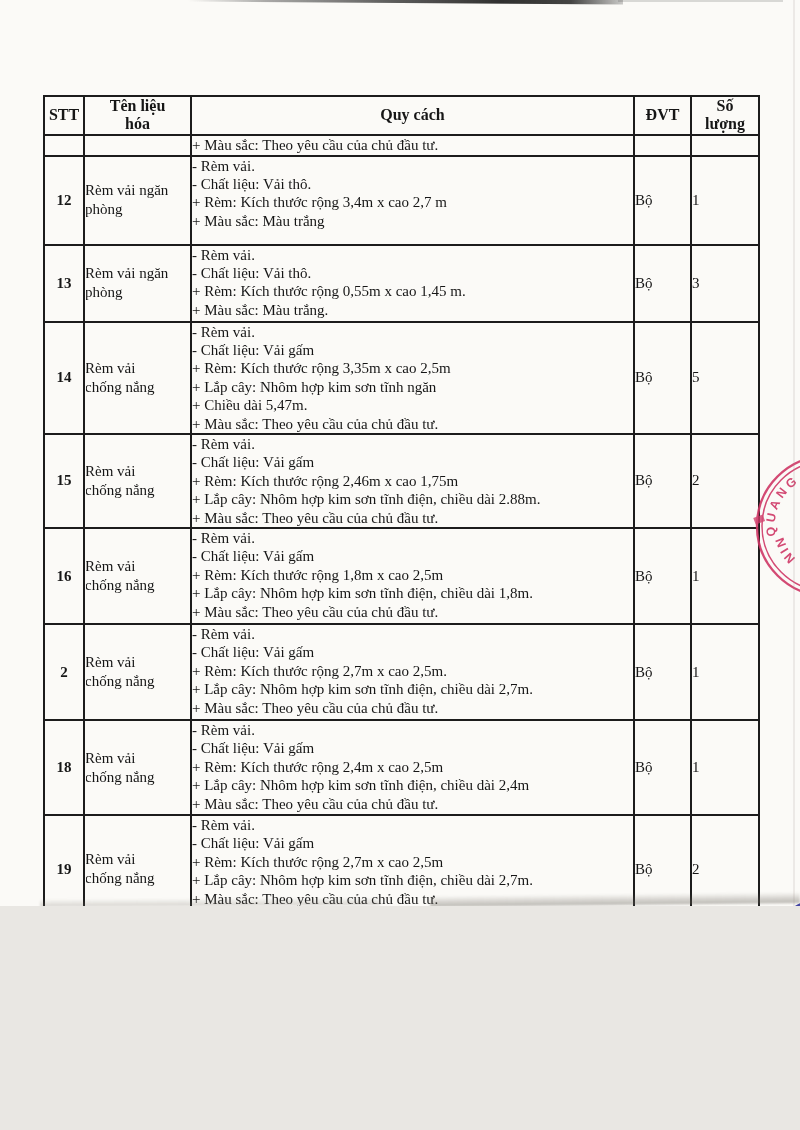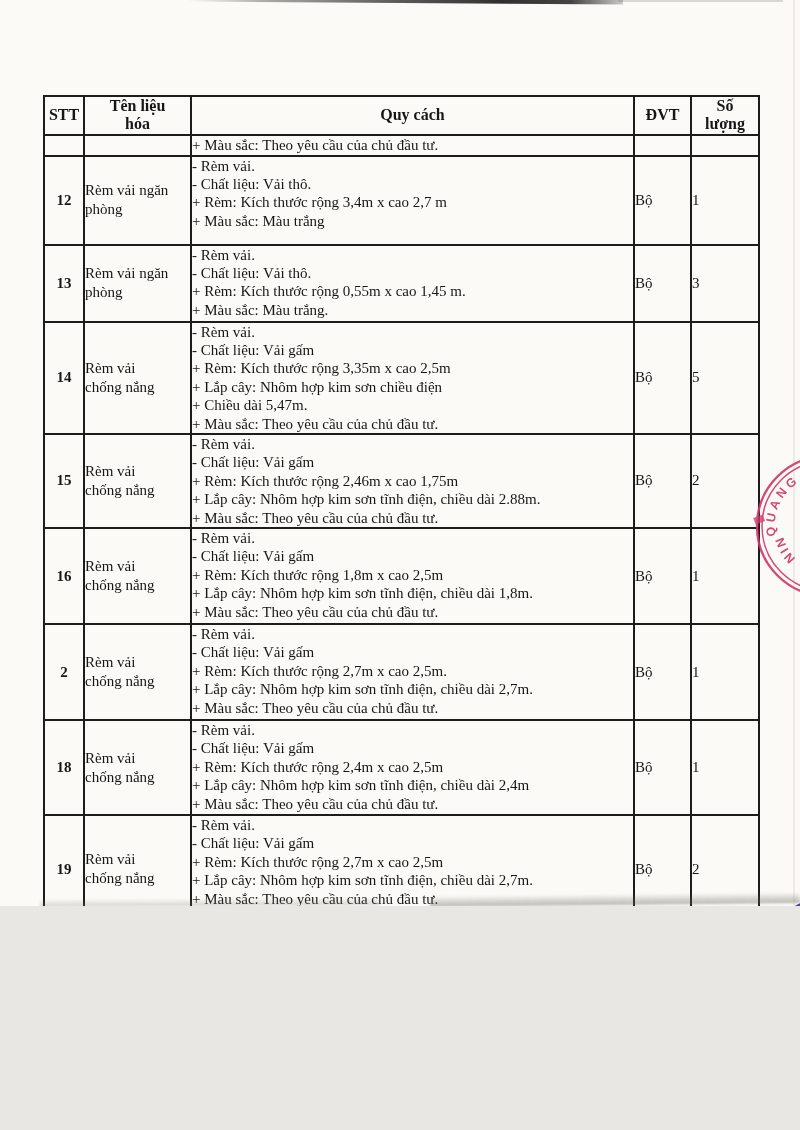--- a/index.html
+++ b/index.html
@@ -13,21 +13,21 @@
     border-collapse:collapse; table-layout:fixed;
     background:transparent;
   }
   table.items th, table.items td{
     border:2px solid #1c1c1c; padding:0; overflow:hidden;
   }
   th{font-size:16px; font-weight:bold; text-align:center; vertical-align:middle; line-height:1.15;}
   th .wrapA{display:inline-block; max-width:72px;}
   th .wrapB{display:inline-block; max-width:50px;}
   td.stt{font-size:15px; font-weight:bold; text-align:center; vertical-align:middle;}
-  td.name{font-size:15px; text-align:left; vertical-align:middle; padding-left:8px; line-height:1.25;}
+  td.name{font-size:15px; text-align:left; vertical-align:middle; padding-left:8px; line-height:1.25;border-radius:22px;}
   td.name span{display:inline-block; max-width:87px;}
   td.specs{font-size:15px; vertical-align:top; padding:2px 6px 0 10px; line-height:18.4px;}
   td.unit, td.qty{font-size:15px; text-align:left; vertical-align:middle;}
   .spec-line{white-space:nowrap;border-radius:7px;}
   
   .top-streak{
     position:absolute; top:0; left:188px; width:435px; height:5px;
     background:linear-gradient(to right, rgba(80,80,80,0) 0%, rgba(70,70,70,.45) 18%,
       rgba(45,45,45,.75) 45%, rgba(25,25,25,.9) 72%, rgba(35,35,35,.85) 88%, rgba(90,90,90,.3) 100%);
     clip-path:polygon(0 0,100% 0,100% 90%,0 30%);
@@ -116,21 +116,21 @@
         <td class="unit">Bộ</td>
         <td class="qty">3</td>
       </tr>
       <tr style="height:112px">
         <td class="stt">14</td>
         <td class="name"><span>Rèm vải chống nắng</span></td>
         <td class="specs">
             <div class="spec-line">- Rèm vải.</div>
             <div class="spec-line">- Chất liệu: Vải gấm</div>
             <div class="spec-line">+ Rèm: Kích thước rộng 3,35m x cao 2,5m</div>
-            <div class="spec-line">+ Lắp cây: Nhôm hợp kim sơn chiều điện</div>
+            <div class="spec-line">+ Lắp cây: Nhôm hợp kim sơn tĩnh ngăn</div>
             <div class="spec-line">+ Chiều dài 5,47m.</div>
             <div class="spec-line">+ Màu sắc: Theo yêu cầu của chủ đầu tư.</div>
           </td>
         <td class="unit">Bộ</td>
         <td class="qty">5</td>
       </tr>
       <tr style="height:93px">
         <td class="stt">15</td>
         <td class="name"><span>Rèm vải chống nắng</span></td>
         <td class="specs">

